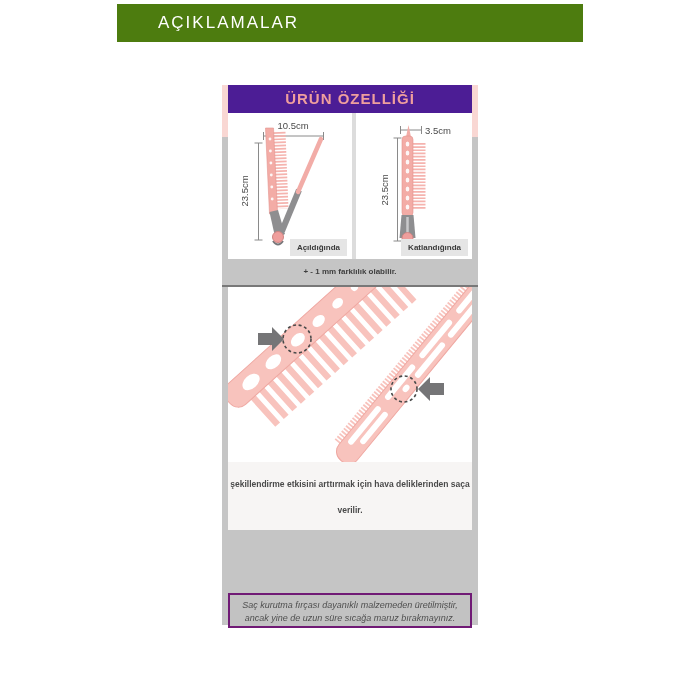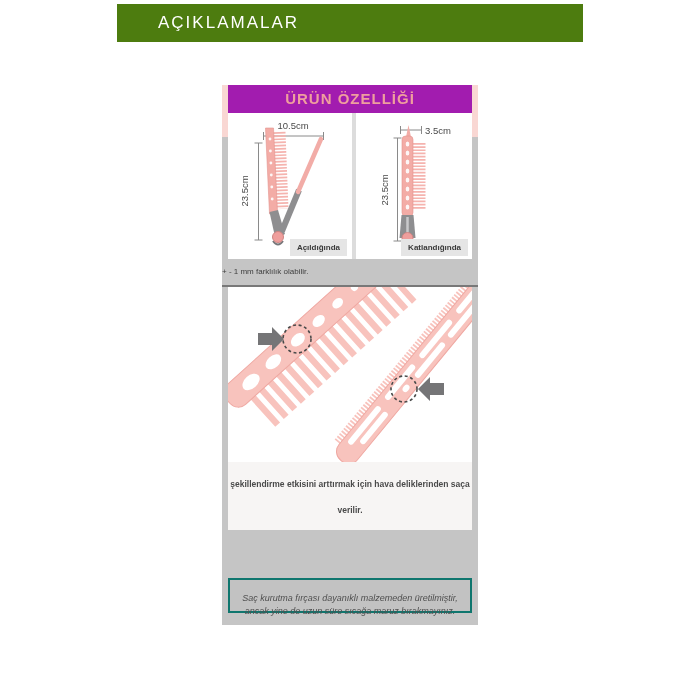--- a/index.html
+++ b/index.html
@@ -9,48 +9,48 @@
   
   .title-bar { position:absolute; left:117px; top:4px; width:466px; height:38px;
     background:#4d7c0f; color:#ffffff; font-size:17px; letter-spacing:2px;
     line-height:38px; padding-left:41px; font-weight:400; }
 
   
   .card { position:absolute; left:222px; top:85px; width:256px; height:540px; background:#C5C5C5; }
   .card .pink-top { position:absolute; left:0; top:0; width:256px; height:52px; background:#F9D7D3; }
 
   .section-header { position:absolute; left:6px; top:0; width:244px; height:28px;
-    background:#a21caf; color:#EF9F9D; font-weight:bold; font-size:15px;
+    background:#4c1d95; color:#EF9F9D; font-weight:bold; font-size:15px;
     letter-spacing:1px; text-align:center; line-height:28px; }
 
   .panels { position:absolute; left:6px; top:28px; width:244px; height:116px; display:flex; }
   .panel { position:relative; background:#ffffff; height:146px; }
   .panel.open-panel { width:124px; }
   .panel-divider { width:4px; height:146px; background:#DCDCDC; }
   .panel.folded-panel { width:116px; }
 
   .state-badge { position:absolute; background:#e5e5e5; color:#3A3A3A; font-size:8px;
     font-weight:bold; padding:4px 7px; bottom:3px; }
   .open-panel .state-badge { right:5px; }
   .folded-panel .state-badge { right:4px; }
 
   .tolerance-strip { position:absolute; left:0; top:174px; width:256px; height:19px;
-    line-height:26px; font-size:8px; font-weight:normal; color:#3E3E3E; }
+    text-align:center; line-height:26px; font-size:8px; font-weight:bold; color:#3E3E3E; }
   .dark-line { position:absolute; left:0; top:200px; width:256px; height:2px; background:#787878; }
 
   .air-section { position:absolute; left:6px; top:202px; width:244px; height:288px; }
   .air-title { height:45px; background:#F9D7D3; color:#56565A; font-weight:bold; font-size:15px;
     letter-spacing:0.5px; text-align:center; line-height:45px; }
   .air-photo { height:175px; background:#ffffff; overflow:hidden; }
   .air-text { height:68px; background:#F7F5F4; text-align:center; padding-top:9px;
     font-size:8.5px; font-weight:bold; color:#4A4A4A; }
   .air-text div { line-height:26px; }
 
-  .warning-box { position:absolute; left:6px; top:493px; width:244px; height:35px;
-    background:#C2C2C2; border:2px solid #0f766e; text-align:center; padding-top:12px;
+  .warning-box { position:absolute; left:6px; top:508px; width:244px; height:35px;
+    background:#C2C2C2; border:2px solid #701a75; text-align:center; padding-top:4px;
     font-size:9px; font-style:italic; color:#4F4F4F; }
   .warning-box div { line-height:12.5px; }
 
   svg text { font-family:"Liberation Sans", sans-serif; }
 </style>
 </head>
 <body>
 
 <div id="page">
 

